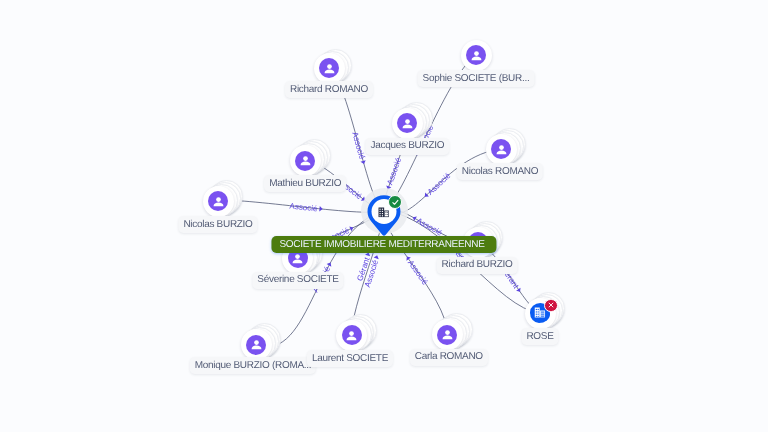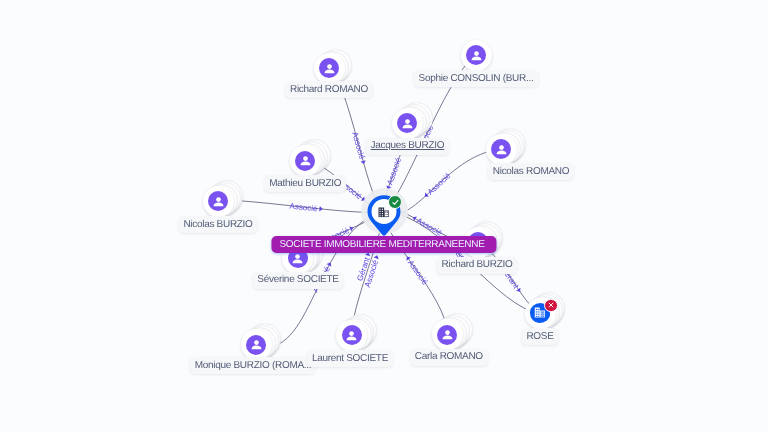--- a/index.html
+++ b/index.html
@@ -10,21 +10,21 @@
   .node{position:absolute;transform:translate(-50%,-50%);}
   .stack{position:absolute;border-radius:50%;background:#fff;border:1px solid #eceef2;
          box-shadow:0 1px 2px rgba(30,40,70,.10);}
   .disc{position:absolute;border-radius:50%;background:#fff;
         box-shadow:0 1px 3px rgba(30,40,70,.16);}
   .avatar{position:absolute;border-radius:50%;display:flex;align-items:center;justify-content:center;}
   .nlabel{position:absolute;transform:translateX(-50%);
           background:#f6f7f9;border-radius:5px;padding:2.5px 5px 3px 5px;
           font-size:10px;letter-spacing:-0.3px;color:#525b75;white-space:nowrap;line-height:11.5px;
           box-shadow:0 1px 2.5px rgba(30,40,70,.09);}
-  .nlabel.sel{background:#a21caf;color:#eaf3ff;padding:2.5px 12px 3px 8px;box-shadow:0 1px 3px rgba(20,99,243,.35);}
+  .nlabel.sel{background:#4d7c0f;color:#eaf3ff;padding:2.5px 12px 3px 8px;box-shadow:0 1px 3px rgba(20,99,243,.35);}
   .badge{position:absolute;border-radius:50%;display:flex;align-items:center;justify-content:center;
          border:1.5px solid #fff;}
 
   .halo{position:absolute;left:-23.5px;top:-22.5px;width:47px;height:46px;border-radius:50%;
         background:#eaecef;opacity:.9;}
   .cicon{position:absolute;left:-5.6px;top:-3.0px;width:11.3px;height:10.6px;line-height:0;}
   .avatar.blob{border-radius:52% 48% 55% 45% / 48% 54% 46% 52%;}
   .coicon{line-height:0;display:block;}
 </style>
 </head>
@@ -345,23 +345,23 @@
      <div class="badge" style="left:3.6px;top:-15.2px;width:12.6px;height:12.6px;background:#168a42">
        <svg width="8.6" height="8.6" viewBox="0 0 24 24">
               <path d="M5.2 12.8 L9.8 17.6 L19.2 6.8" stroke="#fff" stroke-width="3.0" fill="none" stroke-linecap="round" stroke-linejoin="round"></path>
             </svg>
      </div>
   </div>
       </div>
     </div>
   <div id="label-layer">
       <div class="nlabel" style="left: 329px; top: 81px;">Richard ROMANO</div>
-      <div class="nlabel" style="left: 476px; top: 70px;">Sophie CONSOLIN (BUR...</div>
-      <div class="nlabel" style="left: 407.4px; top: 137.8px; text-decoration: underline;">Jacques BURZIO</div>
-      <div class="nlabel" style="left: 500px; top: 163px; margin-left: 31px;">Nicolas ROMANO</div>
+      <div class="nlabel" style="left: 476px; top: 70px;">Sophie SOCIETE (BUR...</div>
+      <div class="nlabel" style="left: 407.4px; top: 137.8px;">Jacques BURZIO</div>
+      <div class="nlabel" style="left: 500px; top: 163px;">Nicolas ROMANO</div>
       <div class="nlabel" style="left: 305.3px; top: 175px;">Mathieu BURZIO</div>
       <div class="nlabel" style="left: 218px; top: 216px;">Nicolas BURZIO</div>
       <div class="nlabel" style="left: 298px; top: 271.5px;">Séverine SOCIETE</div>
       <div class="nlabel" style="left: 477px; top: 256.7px;">Richard BURZIO</div>
       <div class="nlabel" style="left: 253px; top: 357.4px;">Monique BURZIO (ROMA...</div>
       <div class="nlabel" style="left: 350px; top: 350.2px;">Laurent SOCIETE</div>
       <div class="nlabel" style="left: 448.8px; top: 348.8px;">Carla ROMANO</div>
       <div class="nlabel" style="left: 540px; top: 328px;">ROSE</div>
       <div class="nlabel sel" style="left: 384px; top: 236px;">SOCIETE IMMOBILIERE MEDITERRANEENNE</div>
     </div>

